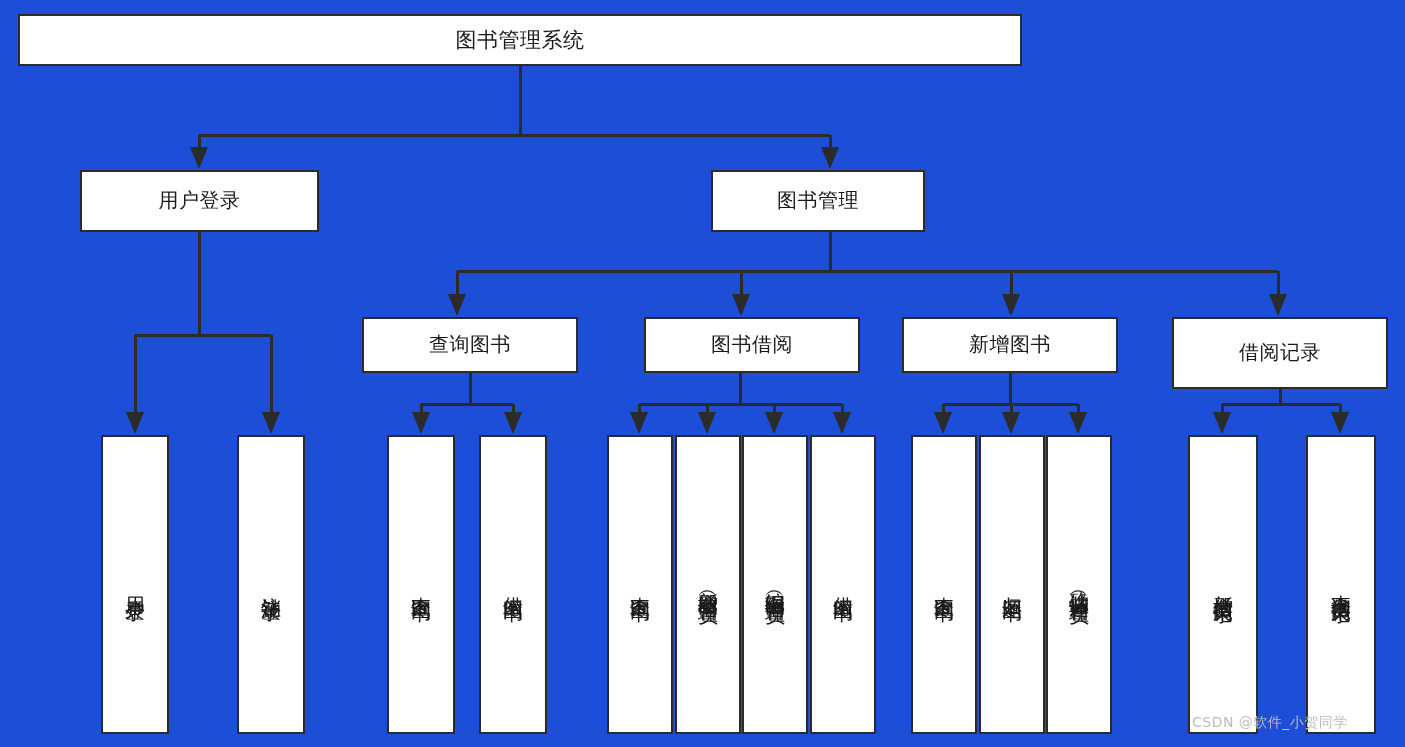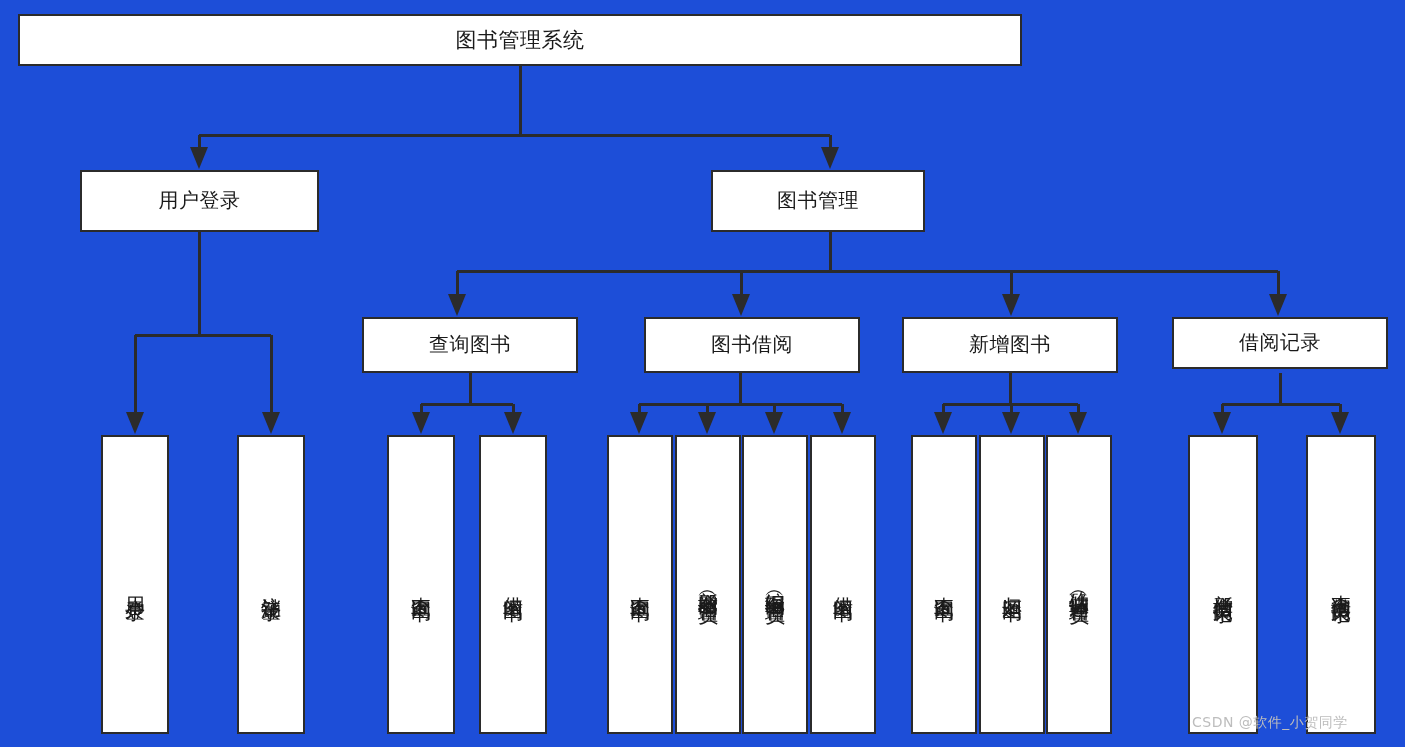--- a/index.html
+++ b/index.html
@@ -117,21 +117,21 @@
       <line x1="1340" y1="404" x2="1340" y2="415" stroke="#2b2b2b" stroke-width="3" shape-rendering="crispEdges"></line>
       <polygon points="1331,412 1349,412 1340,434" fill="#2b2b2b"></polygon>
     </svg>
   <div id="nodes-layer">
       <div class="node h root" style="left: 18px; top: 14px; width: 1004px; height: 52px;">图书管理系统</div>
       <div class="node h" style="left: 80px; top: 170px; width: 239px; height: 62px;">用户登录</div>
       <div class="node h" style="left: 711px; top: 170px; width: 214px; height: 62px;">图书管理</div>
       <div class="node h" style="left: 362px; top: 317px; width: 216px; height: 56px;">查询图书</div>
       <div class="node h" style="left: 632px; top: 317px; width: 216px; height: 56px; margin-left: 12px;">图书借阅</div>
       <div class="node h" style="left: 902px; top: 317px; width: 216px; height: 56px;">新增图书</div>
-      <div class="node h" style="left: 1172px; top: 317px; width: 216px; height: 52px;">借阅记录</div>
+      <div class="node h" style="left: 1172px; top: 317px; width: 216px; height: 72px;">借阅记录</div>
       <div class="node v" style="left: 101px; top: 435px; width: 68px; height: 299px;">用户登录</div>
       <div class="node v" style="left: 237px; top: 435px; width: 68px; height: 299px;">注销登录</div>
       <div class="node v" style="left: 387px; top: 435px; width: 68px; height: 299px;">查询图书</div>
       <div class="node v" style="left: 479px; top: 435px; width: 68px; height: 299px;">借阅图书</div>
       <div class="node v" style="left: 607px; top: 435px; width: 66px; height: 299px;">查询图书</div>
       <div class="node v" style="left: 675px; top: 435px; width: 66px; height: 299px;">新增图书（管理员）</div>
       <div class="node v" style="left: 742px; top: 435px; width: 66px; height: 299px;">编辑图书（管理员）</div>
       <div class="node v" style="left: 810px; top: 435px; width: 66px; height: 299px;">借阅图书</div>
       <div class="node v" style="left: 911px; top: 435px; width: 66px; height: 299px;">查询图书</div>
       <div class="node v" style="left: 979px; top: 435px; width: 66px; height: 299px;">归还图书</div>

